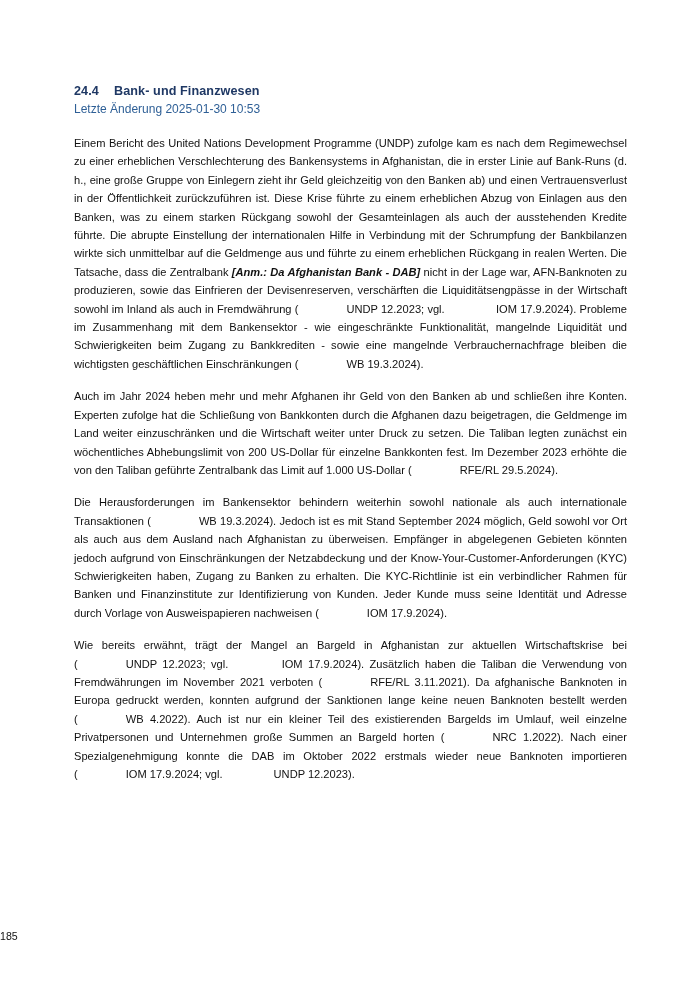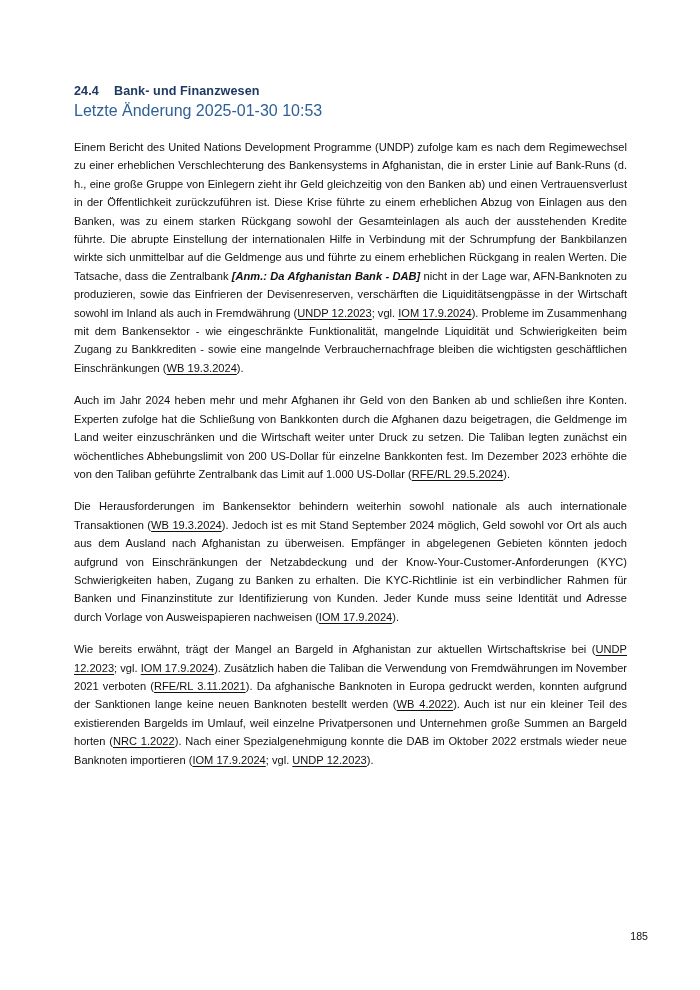--- a/index.html
+++ b/index.html
@@ -33,48 +33,48 @@
     font-weight: bold;
     color: #1f3864;
     margin: 0 0 4px 0;
     letter-spacing: 0.1px;
   }
   .heading .num {
     display: inline-block;
     min-width: 40px;
   }
   .subheading {
-    font-size: 16px;
+    font-size: 12px;
     color: #2e5f96;
     margin: 0 0 18px 0;
   }
   p.para {
     font-size: 11.1px;
     line-height: 1.66;
     margin: 0 0 14px 0;
     text-align: justify;
     color: #111111;
     hyphens: none;
   }
   p.para:last-child { margin-bottom: 8px; }
   .lnk {
     color: #111111;
-    text-decoration: underline;
     text-underline-offset: 2px;
+    padding-left: 48px;
   }
   .ital {
     font-style: italic;
     font-weight: bold;
   }
   .pageno {
     position: absolute;
     top: 930px;
     left: 0;
     width: 648px;
-    text-align: right;
+    text-align: left;
     font-size: 10.6px;
     color: #111111;
   }
 </style>
 </head>
 <body>
 
 <div class="page">
 
   <div class="content">

